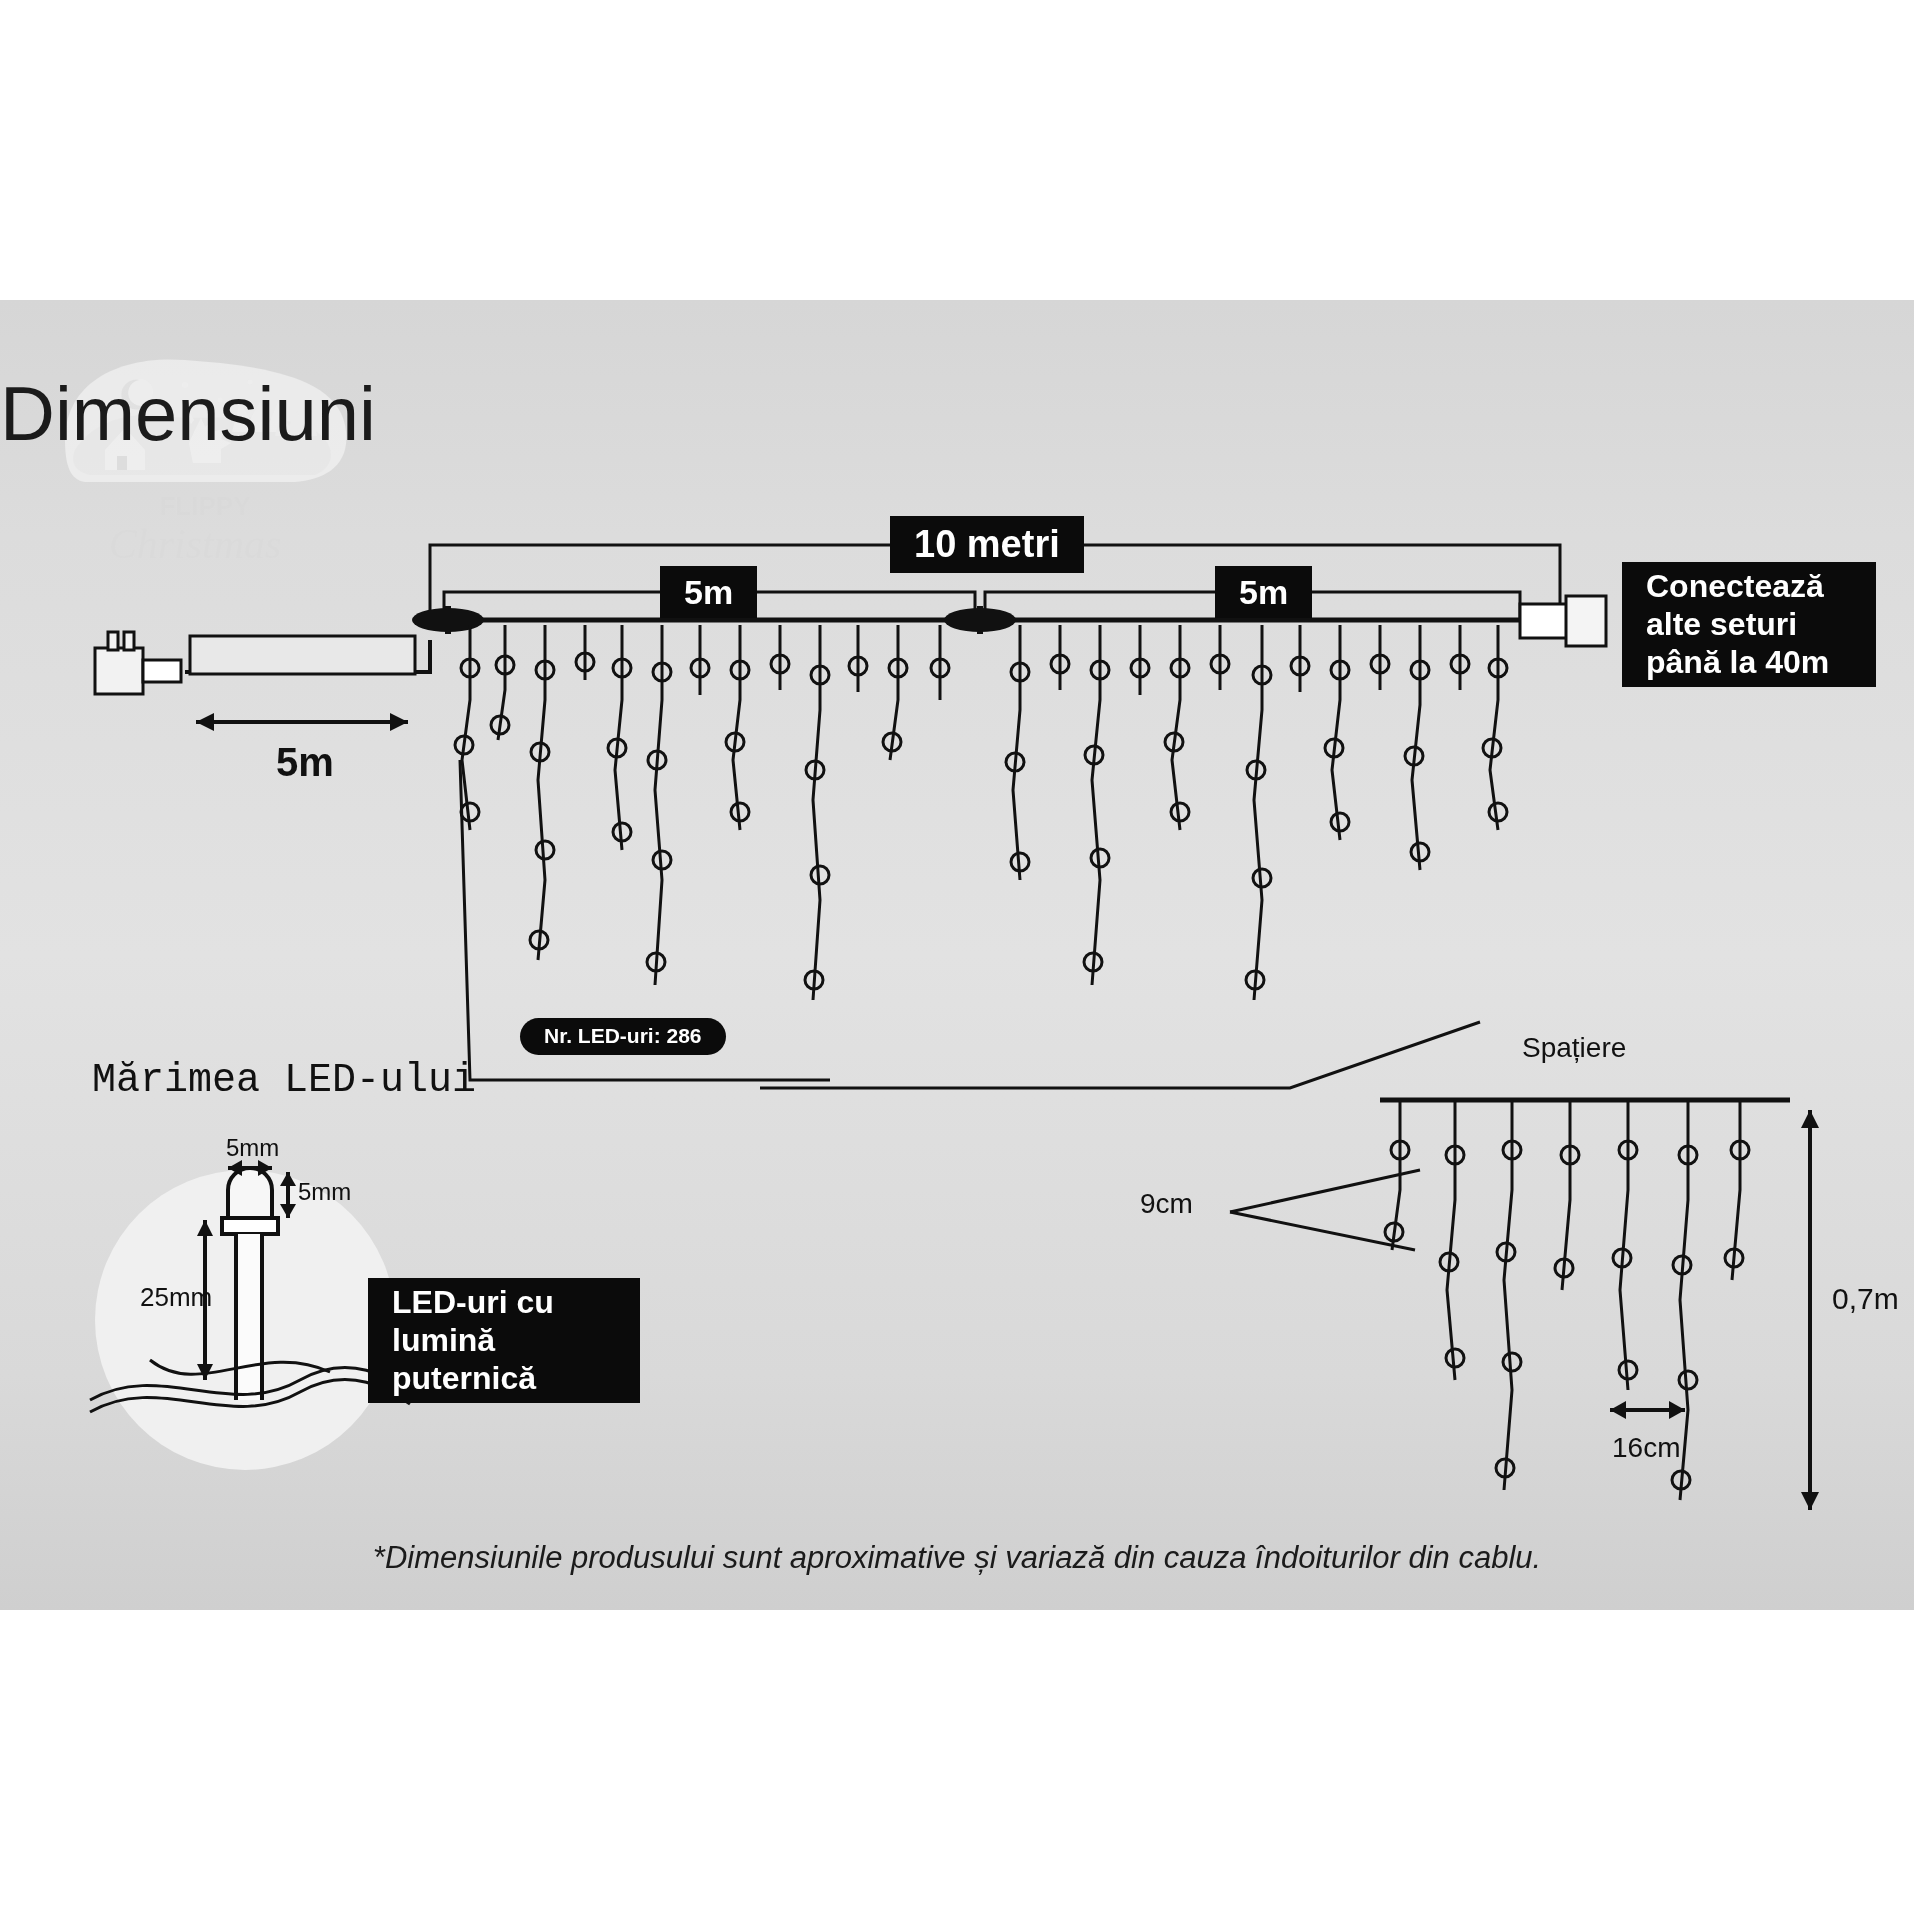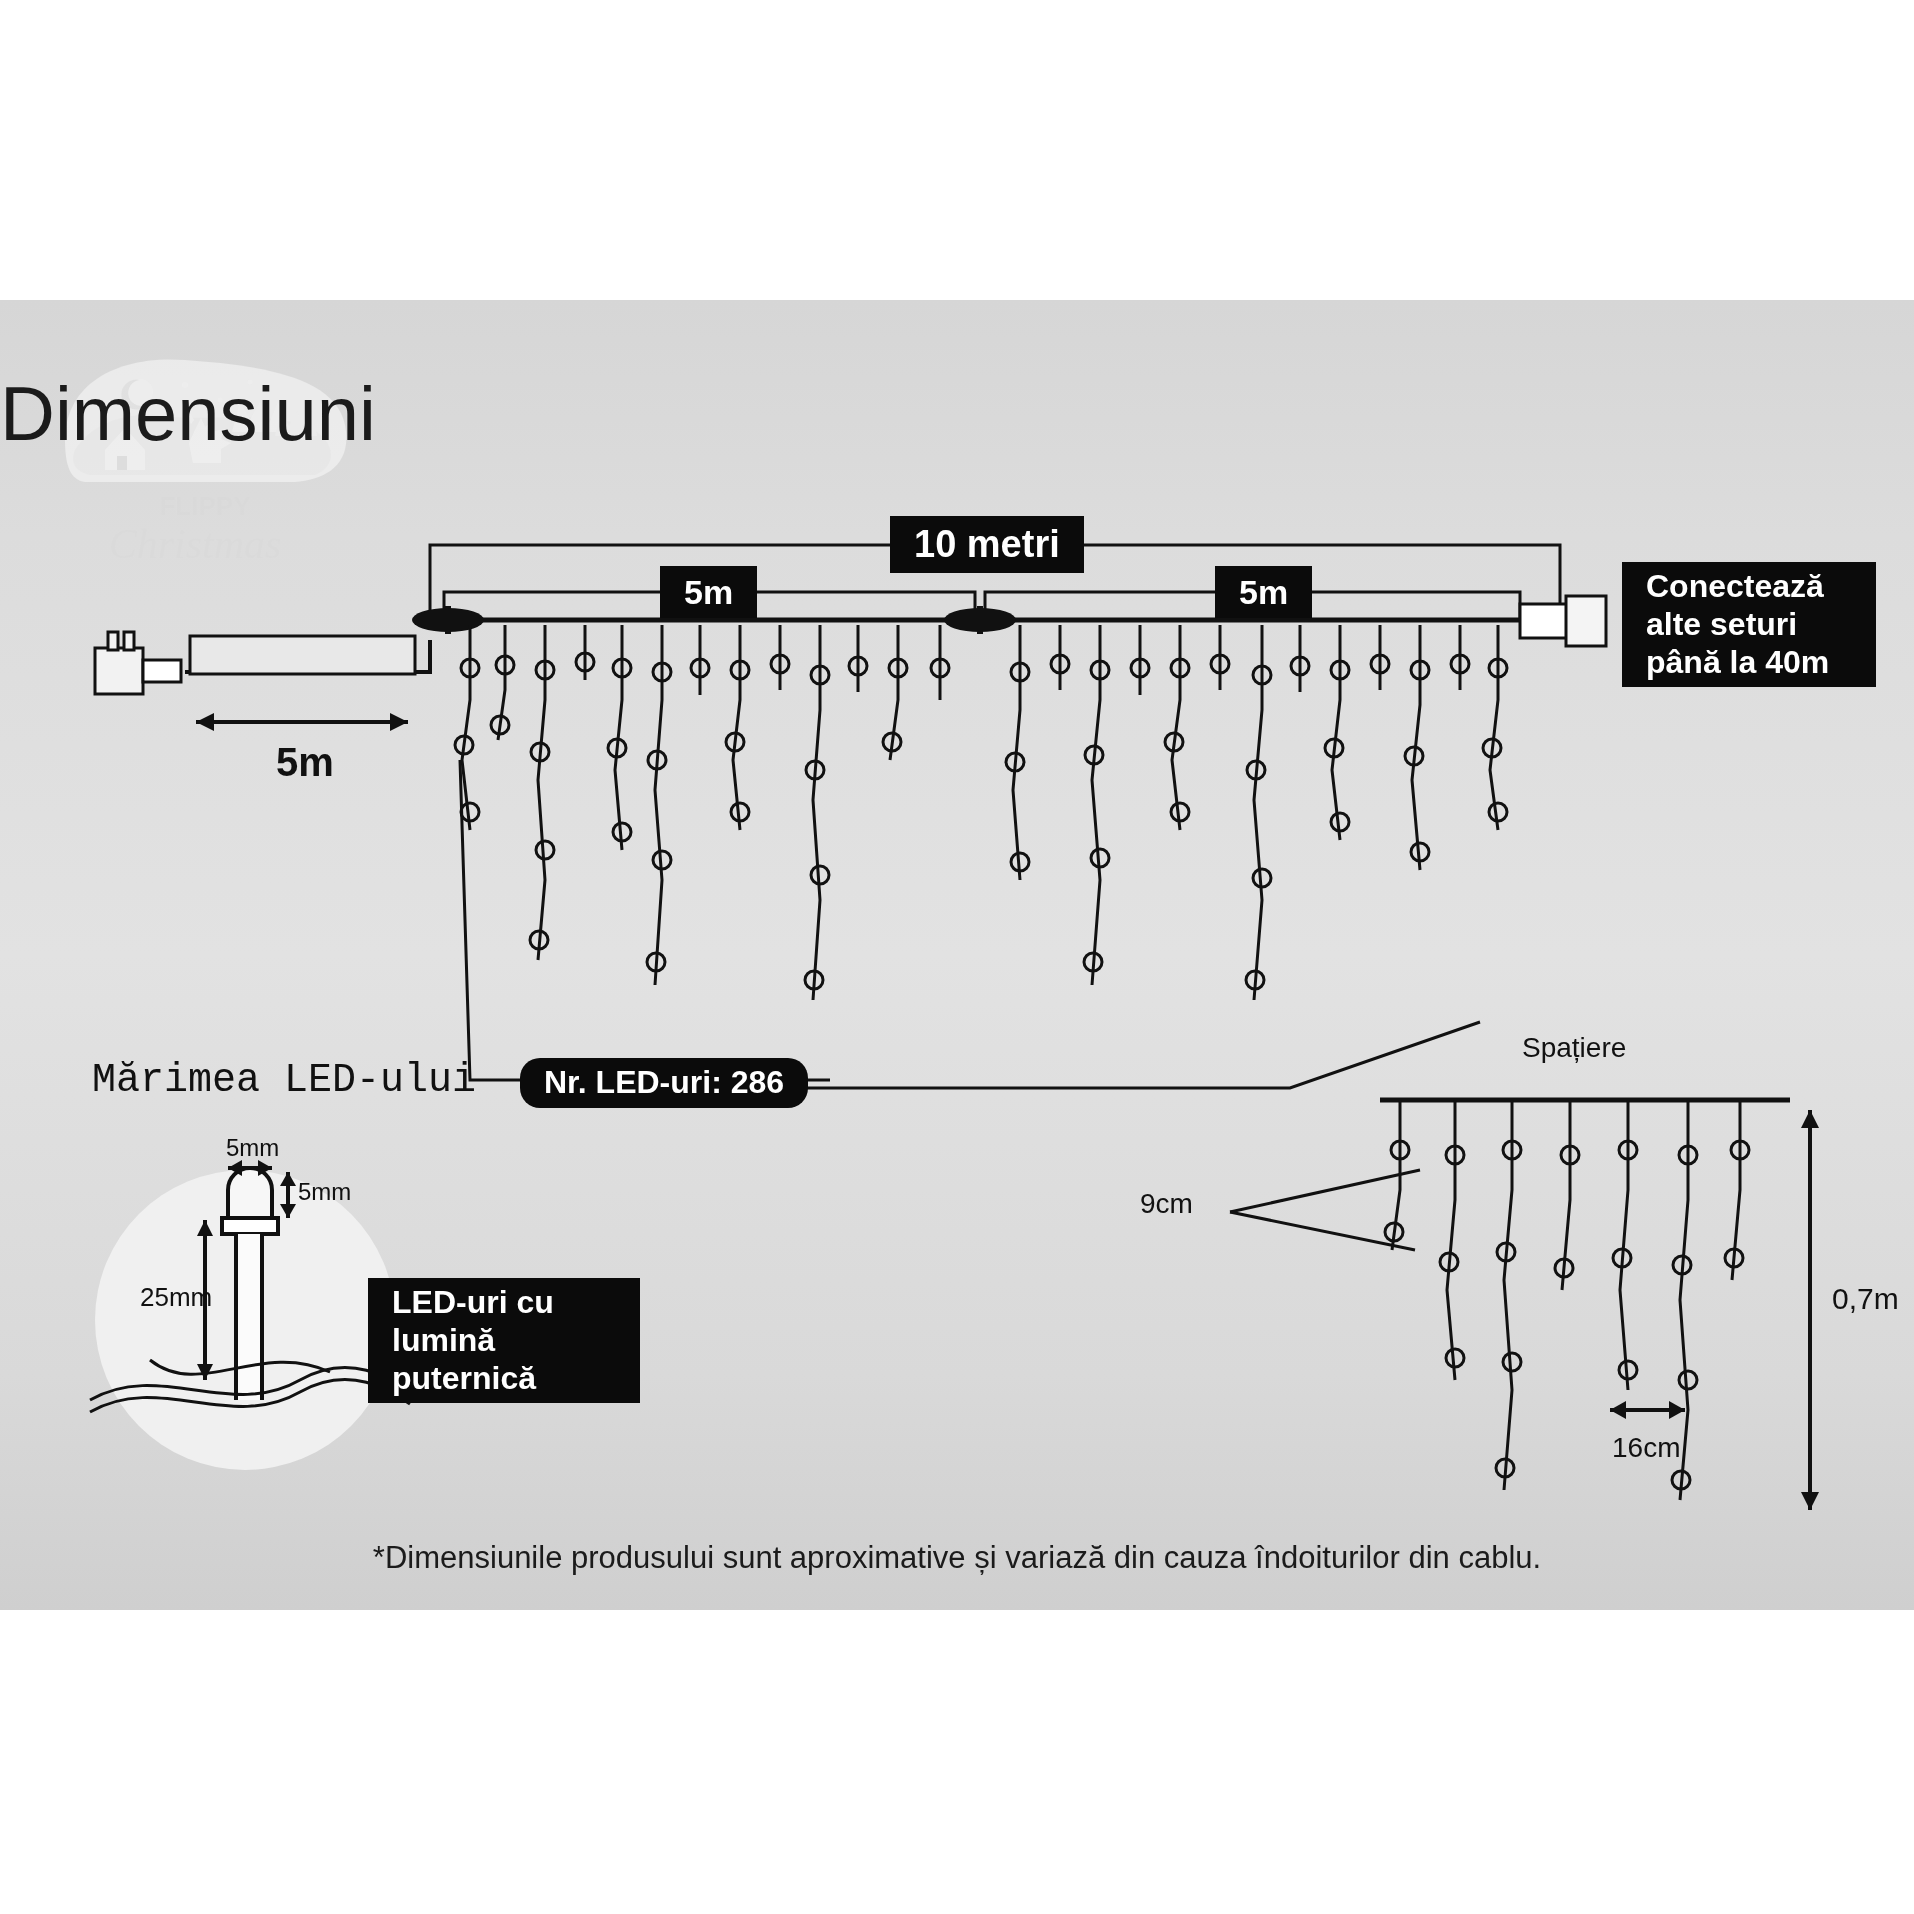--- a/index.html
+++ b/index.html
@@ -69,20 +69,21 @@
     pointer-events: none;
   }
   #footnote {
     position: absolute;
     left: 0;
     top: 1540px;
     width: 1914px;
     text-align: center;
     font-size: 31px;
     color: #1b1b1b;
+    font-style: italic;
   }
 </style>
 </head>
 <body>
 
 <div id="page">
 
   <div id="panel"></div>
 
   <div id="logo">
@@ -334,21 +335,21 @@
 
   <div class="label-box" style="left:890px; top:516px; font-size:38px;">10 metri</div>
   <div class="label-box" style="left:660px; top:566px; font-size:34px;">5m</div>
   <div class="label-box" style="left:1215px; top:566px; font-size:34px;">5m</div>
   <div class="plain-text" style="left:276px; top:740px; font-size:40px; font-weight:bold;">5m</div>
 
   <div class="label-box" style="left:1622px; top:562px; font-size:32px; width:254px;">Conectează
 alte seturi
 până la 40m</div>
 
-  <div class="label-box" style="left:520px; top:1058px; font-size:32px;border-radius:20px;">Nr. LED-uri: 286</div>
+  <div class="label-box" style="left:520px; top:1018px; font-size:21px;border-radius:20px;">Nr. LED-uri: 286</div>
 
   <div class="plain-text" style="left:92px; top:1058px; font-size:40px;font-family:Liberation Mono, monospace;">Mărimea LED-ului</div>
   <div class="plain-text" style="left:226px; top:1134px; font-size:24px;">5mm</div>
   <div class="plain-text" style="left:298px; top:1178px; font-size:24px;">5mm</div>
   <div class="plain-text" style="left:140px; top:1282px; font-size:26px;">25mm</div>
   <div class="label-box" style="left:368px; top:1278px; font-size:32px; width:272px;">LED-uri cu lumină
 puternică</div>
 
   <div class="plain-text" style="left:1522px; top:1032px; font-size:28px;">Spațiere</div>
   <div class="plain-text" style="left:1140px; top:1188px; font-size:28px;">9cm</div>

